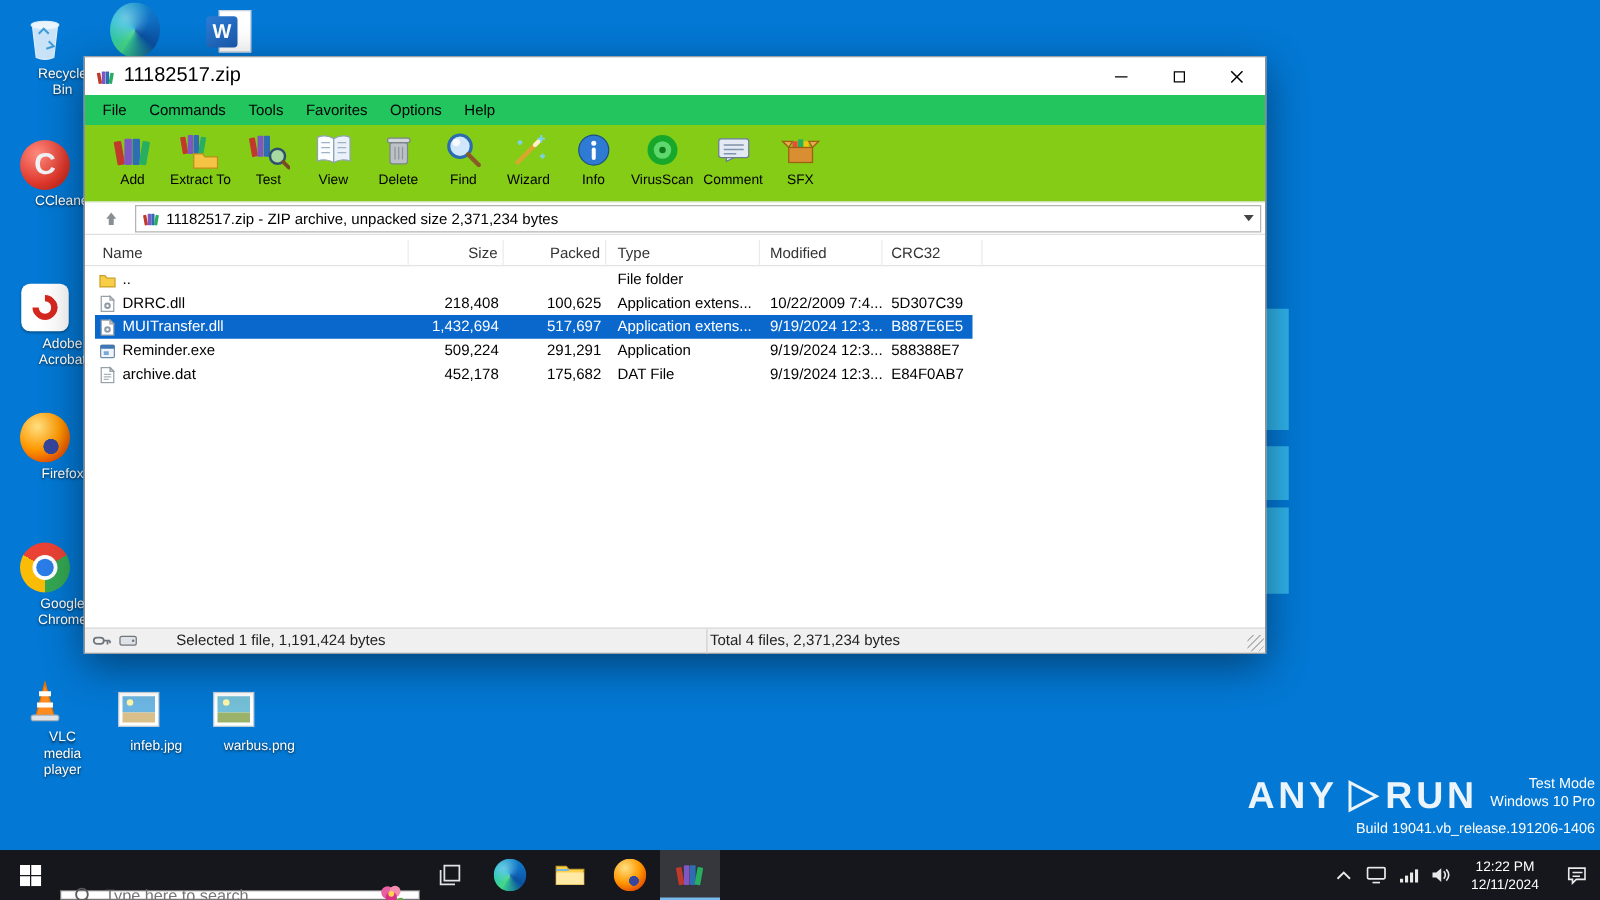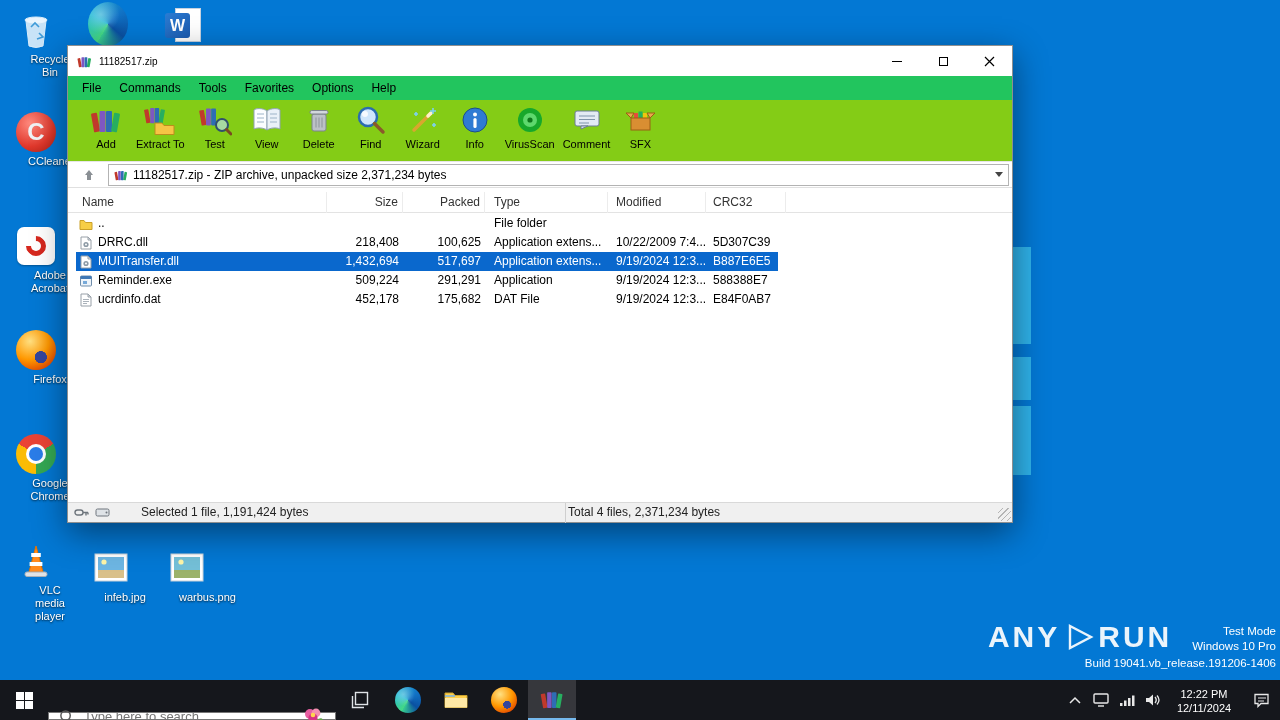--- a/index.html
+++ b/index.html
@@ -59,21 +59,21 @@
     background:linear-gradient(135deg,#2b7cd3,#1b5bb0); border-radius:3px;
     display:flex; align-items:center; justify-content:center; }
   .i-word .tile::after { content:"W"; color:#fff; font-weight:bold; font-size:16px; }
 
   
   .window { position:absolute; left:67px; top:45px; width:946px; height:478px;
     background:#fff; border:1px solid #8f8f8f; z-index:5;
     box-shadow:0 10px 32px rgba(0,0,0,.45); font-size:12px; color:#000; }
   .titlebar { height:30px; display:flex; align-items:center; padding-left:9px; background:#fff; }
   .titlebar .ticon { margin-right:7px; display:flex; }
-  .titlebar .ttext { font-size:10px; }
+  .titlebar .ttext { font-size:16px; }
   .wctrls { margin-left:auto; display:flex; height:30px; }
   .wbtn { width:46px; height:30px; display:flex; align-items:center; justify-content:center; }
   .glyph-min { width:10px; height:1px; background:#000; }
   .glyph-max { width:9px; height:9px; border:1px solid #000; }
 
   .menubar { height:24px; display:flex; align-items:center; padding-left:5px; background:#22c55e; }
   .menu-item { padding:4px 9px; }
 
   .toolbar { height:62px; display:flex; align-items:flex-start; padding:2px 0 0 12px;
     background:#84cc16; border-bottom:1px solid #e6e6e6; }
@@ -120,21 +120,21 @@
     background:#f0f0f0; border-top:1px solid #d9d9d9; font-size:12px; color:#222; }
   .sb-icons { position:absolute; left:6px; top:2px; display:flex; gap:6px; }
   .sb-left  { position:absolute; left:73px; top:2px; }
   .sb-sep   { position:absolute; left:497px; top:0; width:1px; height:20px; background:#cfcfcf; }
   .sb-right { position:absolute; left:500px; top:2px; }
   .grip { position:absolute; right:1px; bottom:1px; width:13px; height:13px;
     background: repeating-linear-gradient(135deg, transparent 0 3px, #b5b5b5 3px 4px); }
 
   
   .watermark { position:absolute; right:4px; top:620px; color:#fff; text-align:right; z-index:2; }
-  .wm-row { display:flex; align-items:flex-end; justify-content:flex-end; gap:20px;margin-left:24px; }
+  .wm-row { display:flex; align-items:flex-start; justify-content:flex-end; gap:10px;margin-left:24px; }
   .wm-logo { display:flex; align-items:center; gap:4px; opacity:.92; }
   .wm-word { font-size:30px; font-weight:bold; letter-spacing:3px; }
   .wm-lines { font-size:11.5px; line-height:15px; }
   .wm-build { font-size:11.5px; margin-top:3px; }
 
   
   .taskbar { position:absolute; left:0; bottom:0; width:1280px; height:40px;
     background:#15171c; display:flex; align-items:stretch; z-index:20; color:#fff; }
   .tb-btn { width:48px; display:flex; align-items:center; justify-content:center; }
   .tb-btn.active { background:rgba(255,255,255,.14); border-bottom:2px solid #76b9ed; }
@@ -517,21 +517,21 @@
         <div class="fcell crc">588388E7</div>
       </div>
 
       <div class="frow" style="top:76px">
         <div class="fcell name">
           <svg width="14" height="14" viewBox="0 0 14 14">
             <path d="M2 1 h7 l3 3 v9 H2 z" fill="#fff" stroke="#98a0a8"></path>
             <path d="M9 1 l3 3 h-3 z" fill="#dfe4e8" stroke="#98a0a8"></path>
             <path d="M4 6.5 h6 M4 8.5 h6 M4 10.5 h4" stroke="#aab2ba" stroke-width="1"></path>
           </svg>
-          <span>ucrdinfo.dat</span>
+          <span>archive.dat</span>
         </div>
         <div class="fcell size">452,178</div>
         <div class="fcell packed">175,682</div>
         <div class="fcell type">DAT File</div>
         <div class="fcell mod">9/19/2024 12:3...</div>
         <div class="fcell crc">E84F0AB7</div>
       </div>
     </div>
 
     <div class="statusbar">

